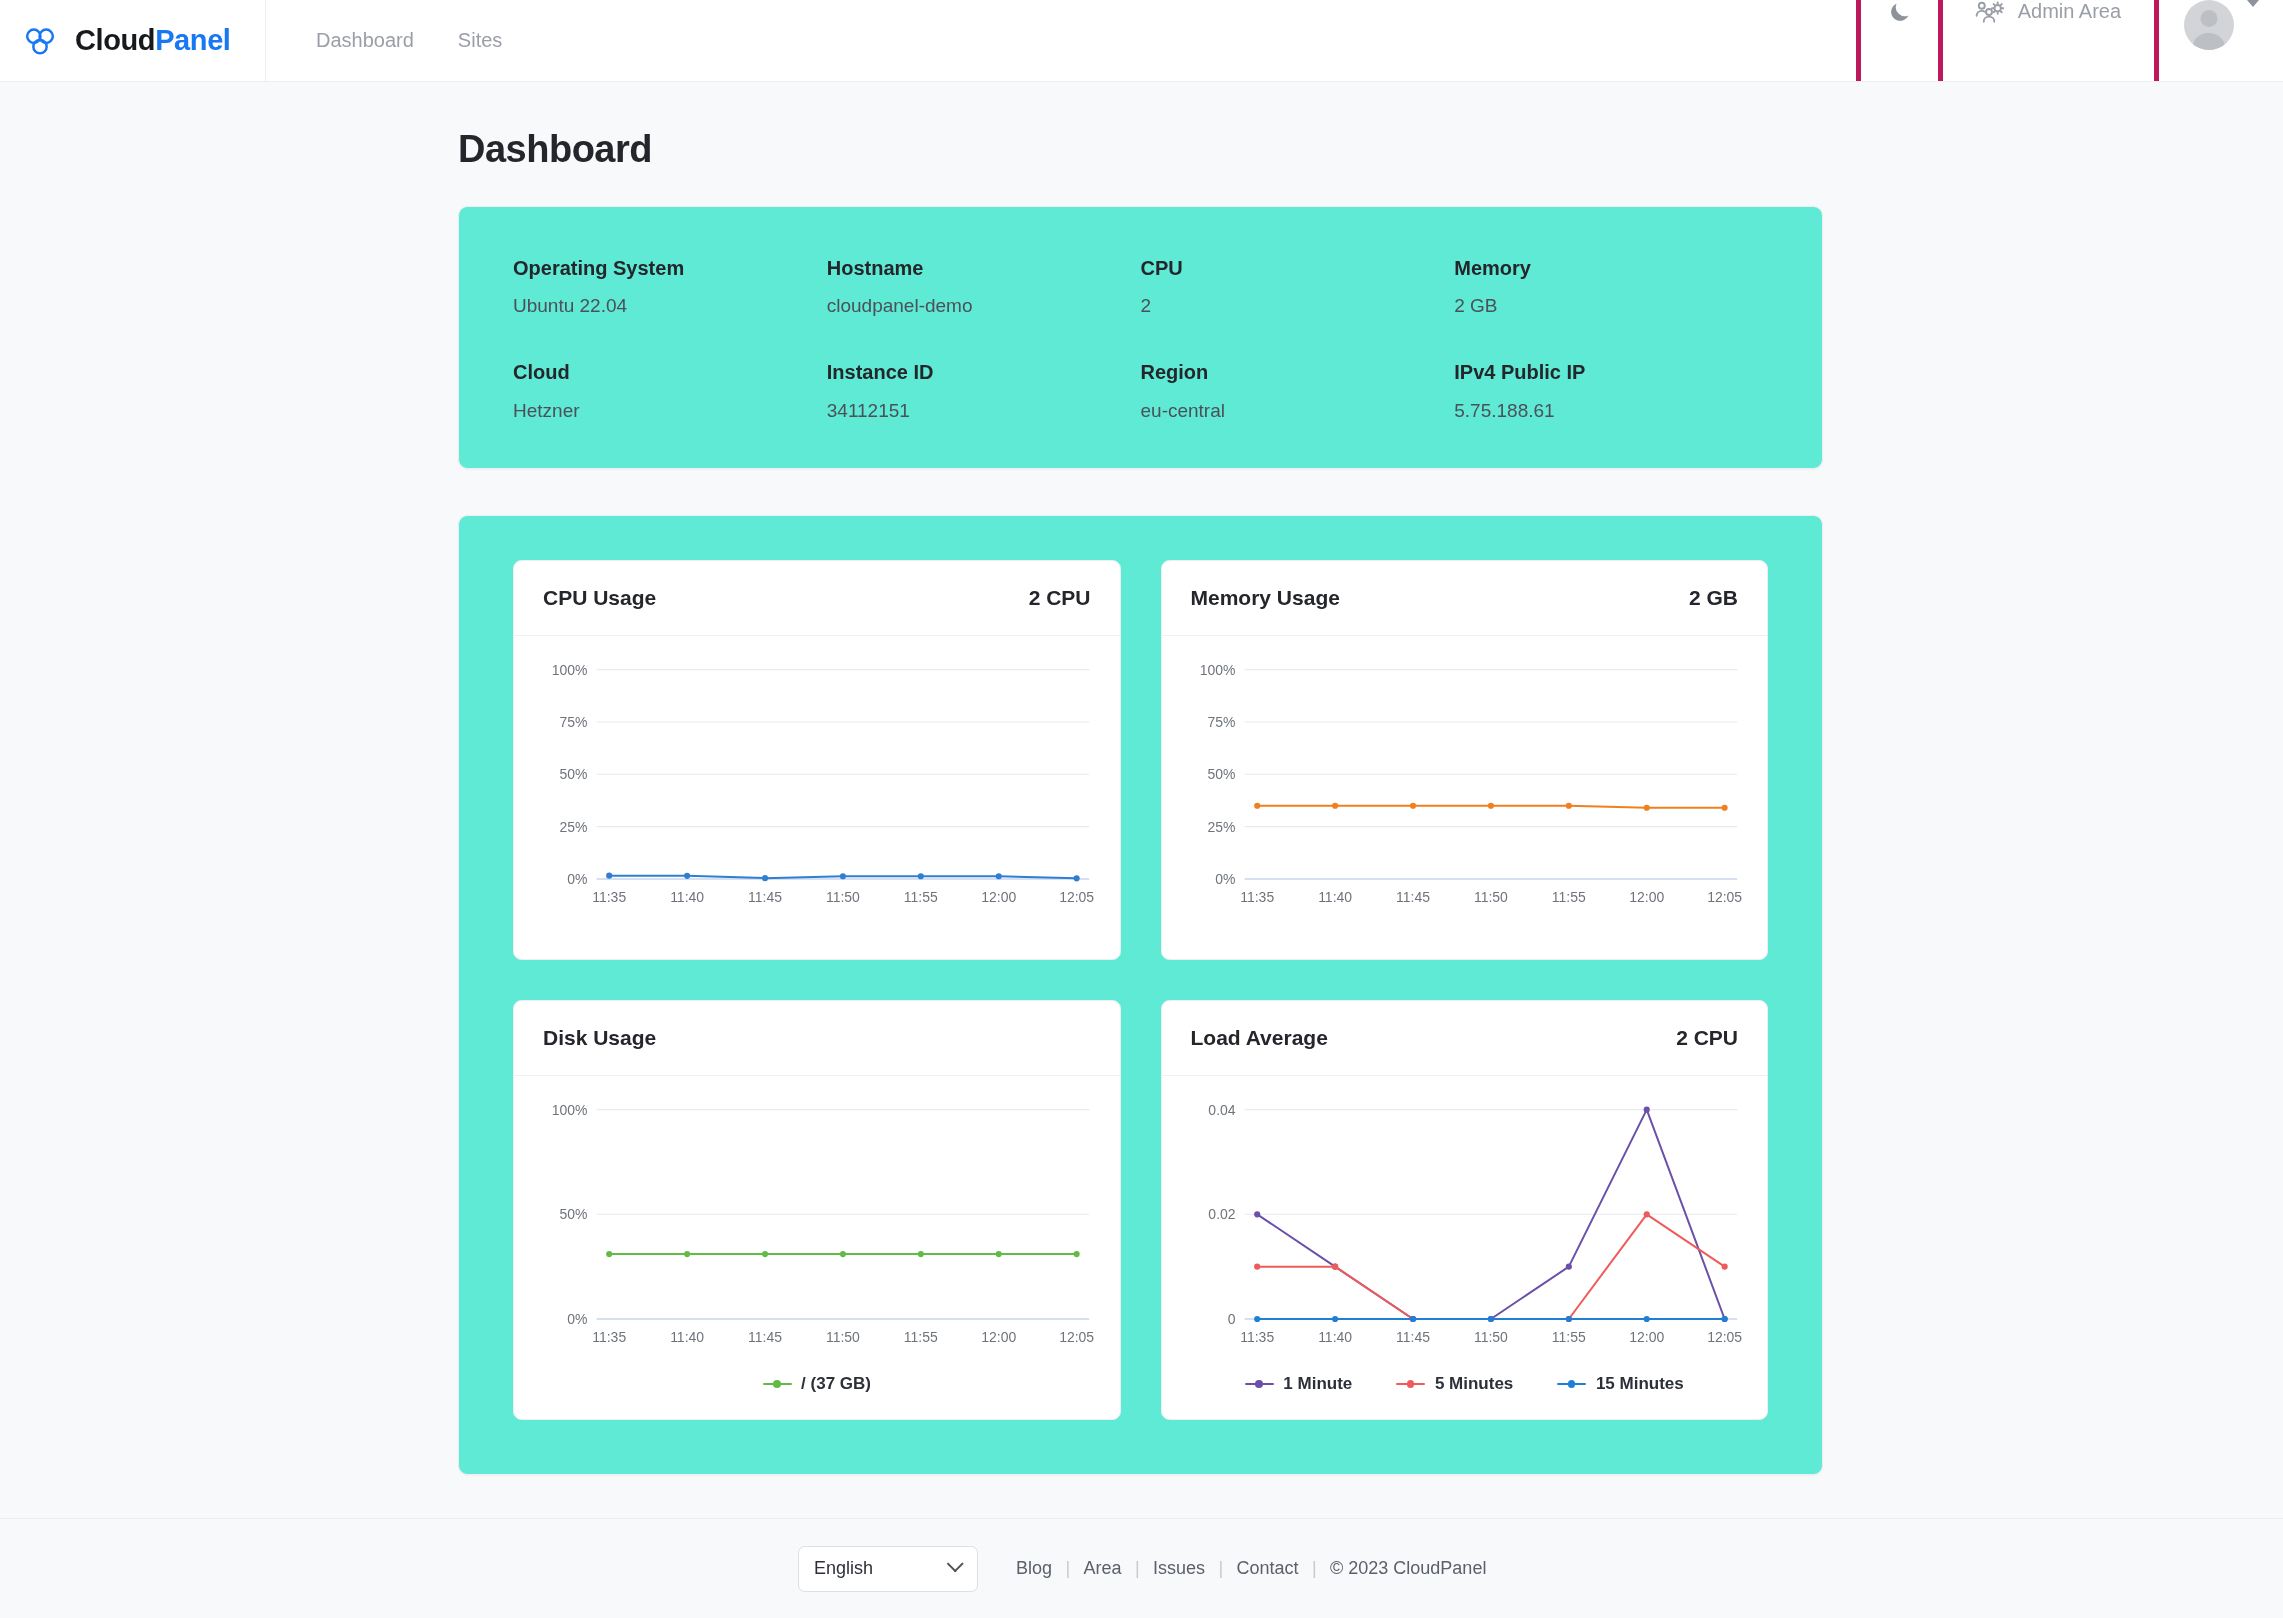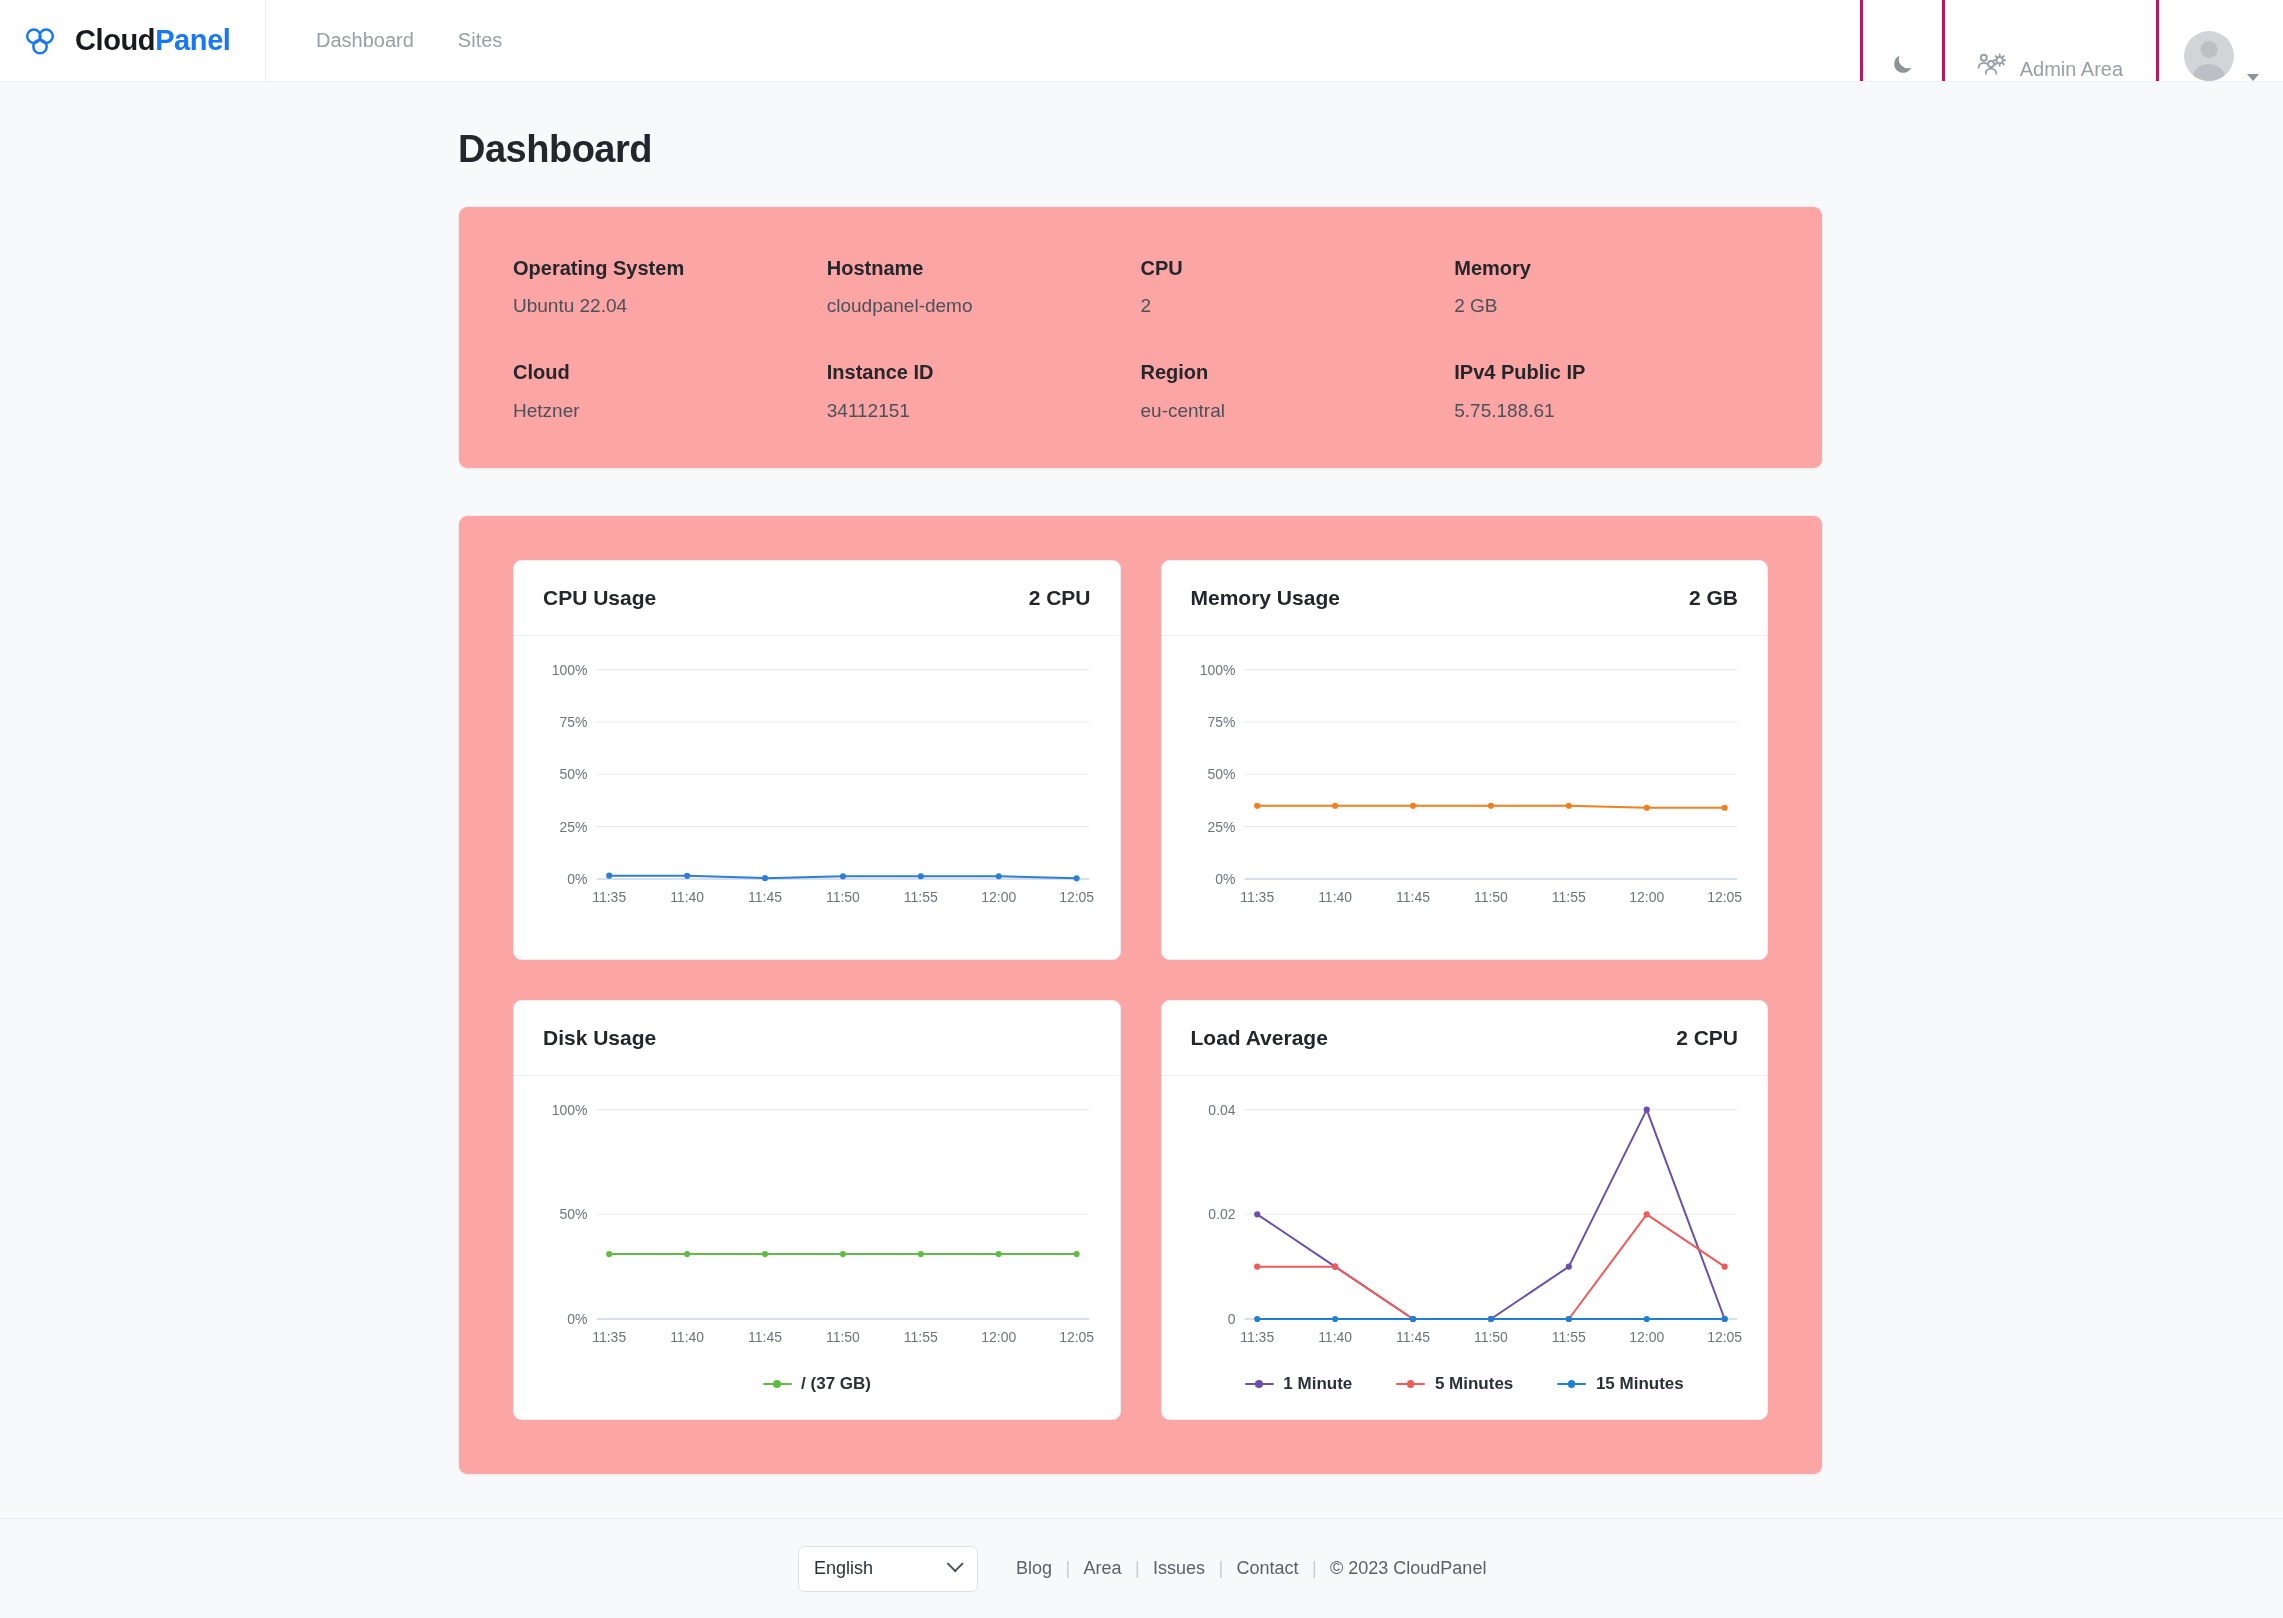--- a/index.html
+++ b/index.html
@@ -32,22 +32,22 @@
   .brand-text .b2 { color: #1877f2; }
 
   .mainnav { display: flex; align-items: center; padding-left: 50px; gap: 44px; }
   .navitem {
     font-size: 20px; color: #9a9ea6; text-decoration: none;
     white-space: nowrap; cursor: pointer;
   }
 
   .topright { margin-left: auto; display: flex; align-items: stretch; }
   .tr-cell {
-    display: flex; align-items: flex-end; justify-content: center;
-    border-left: 3px solid #be185d; cursor: pointer;
+    display: flex; align-items: flex-start; justify-content: center;
+    border-left: 5px solid #be185d; cursor: pointer;
   }
   .tr-moon { width: 82px; }
   .tr-admin { padding: 0 32.5px; gap: 13.4px; }
   .tr-admin-label { font-size: 20px; color: #9a9ea6; white-space: nowrap; }
   .tr-user { padding: 0 25px; gap: 13.4px; }
   .avatar {
     width: 50px; height: 50px; border-radius: 50%;
     background: #d2d4d8; position: relative; overflow: hidden; flex: none;
   }
   .avatar::before {
@@ -64,21 +64,21 @@
   }
 
   
   .page { padding: 0 0 0 0; }
   .page-title {
     font-size: 38px; font-weight: 700; color: #24262b;
     margin: 46px 0 0 458px; letter-spacing: -0.5px;
   }
 
   .card {
-    background:#fca5a5; border:1px solid #eceef1; border-radius: 9.6px;
+    background:#5eead4; border:1px solid #eceef1; border-radius: 9.6px;
     box-shadow: 0 1px 1.9px rgba(16,24,40,.04);
   }
 
   .info-card {
     margin: 35px 0 0 458px; width: 1365px;
     padding: 50px 54px 46px 54px;
   }
   .info-grid {
     display: grid; grid-template-columns: repeat(4, 1fr);
     row-gap: 44px;

